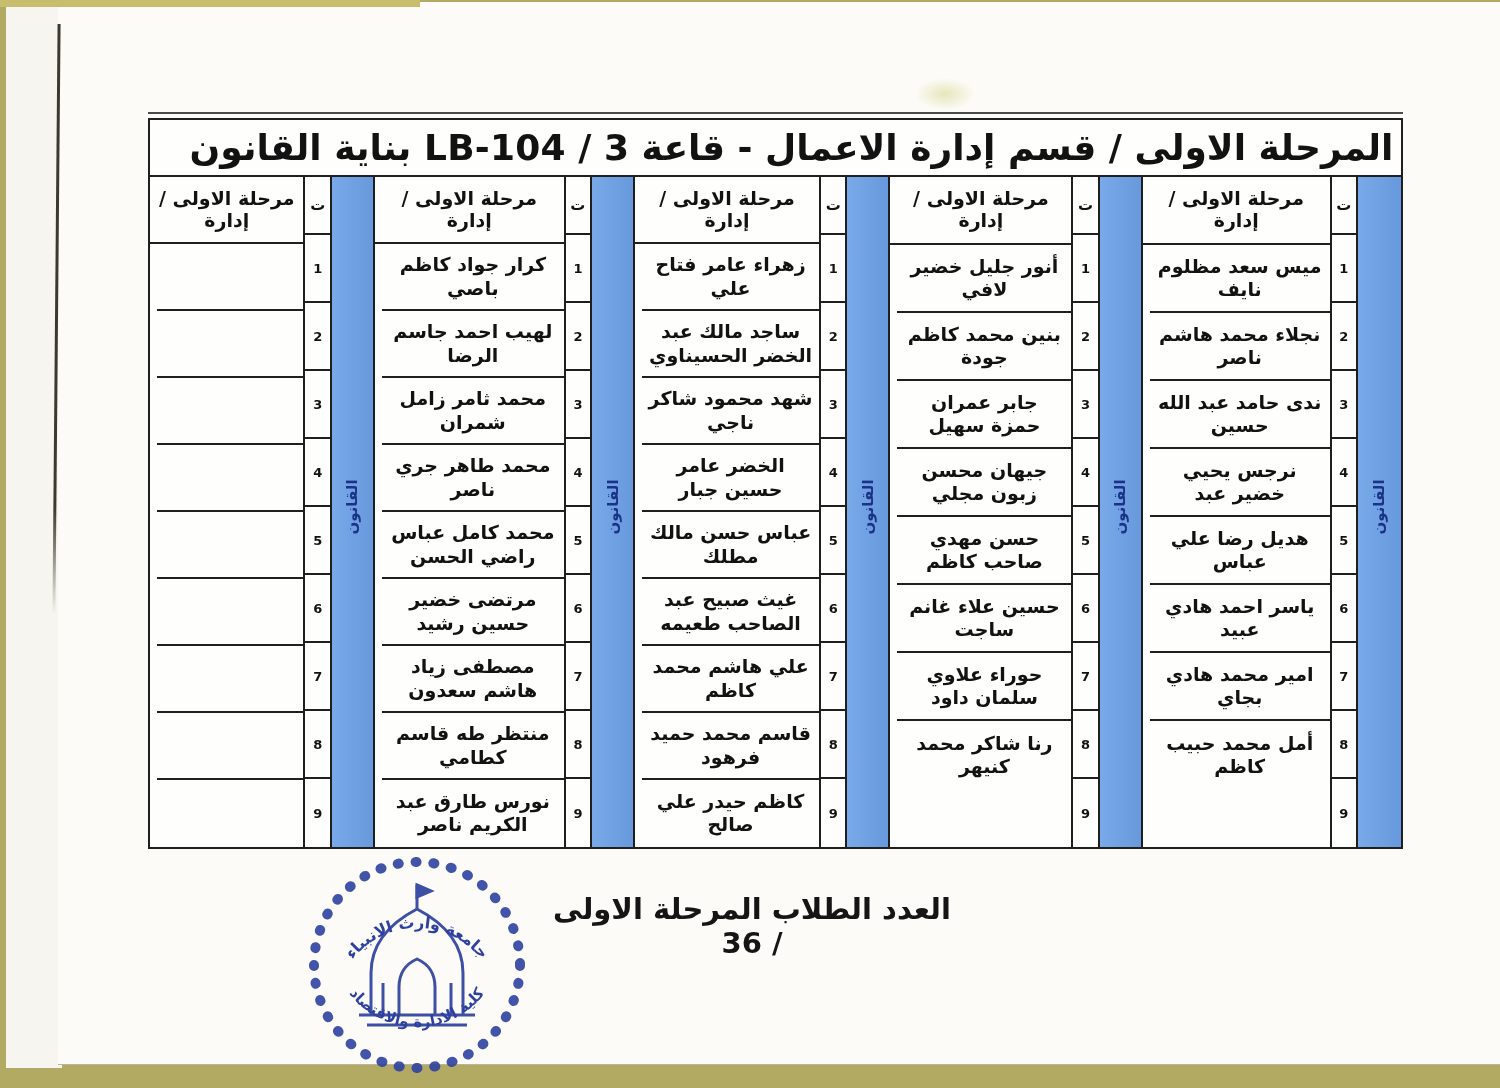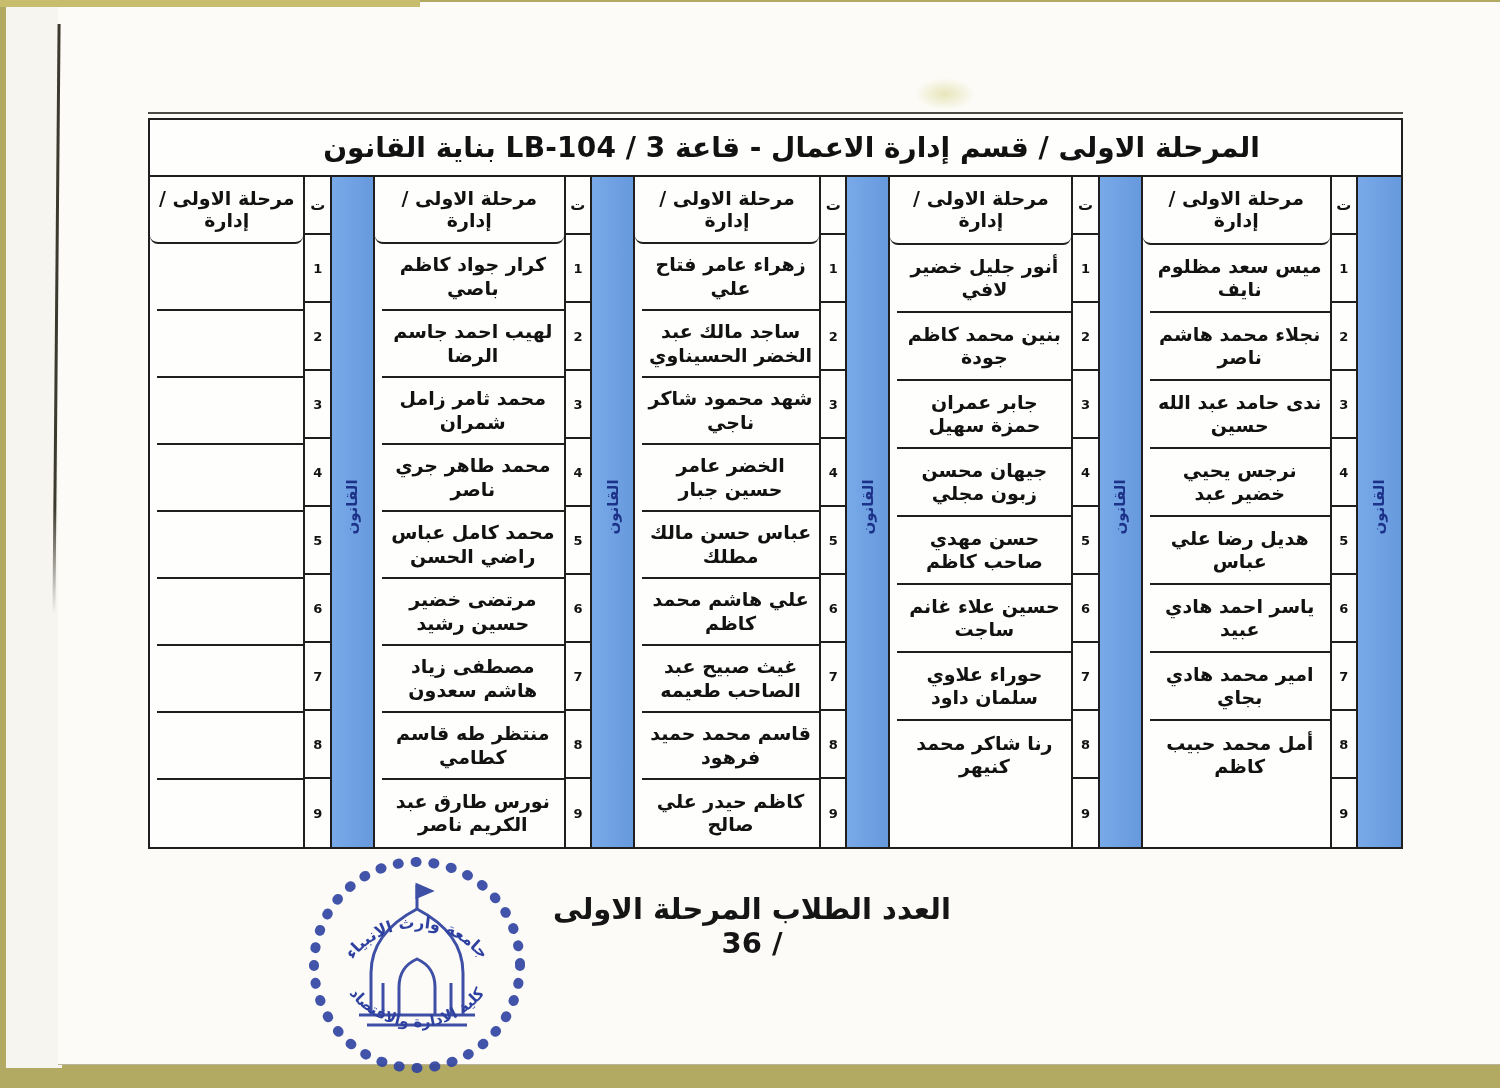--- a/index.html
+++ b/index.html
@@ -39,33 +39,33 @@
     border:2.5px solid #1f1f1f;
     background:#fefefc;
     color:#121212;
   }
   .doc-table::before{ 
     content:"";position:absolute;left:-2px;right:-2px;top:-8px;height:2px;background:#4a4a46;
   }
   .title-row{
     height:55px;border-bottom:2.5px solid #1f1f1f;
     display:flex;align-items:center;justify-content:center;
-    direction:rtl;font-weight:bold;font-size:28px;letter-spacing:.2px;padding-left:32px;
+    direction:rtl;font-weight:bold;font-size:36px;letter-spacing:.2px;padding-left:32px;
   }
   .cols{display:flex;align-items:stretch;height:670px;}
   .cols>div{border-left:2px solid #1f1f1f;}
   .cols>div:first-child{border-left:none;}
   .grp,.numcol{display:flex;flex-direction:column;}
   .cell{
     box-sizing:border-box;border-bottom:2px solid #1f1f1f;
     display:flex;align-items:center;justify-content:center;
     direction:rtl;text-align:center;
   }
   .cell:last-child{border-bottom:none;}
-  .hdr{height:68px;font-weight:bold;font-size:19px;line-height:1.15;padding:0 6px;border-radius:8px;}
+  .hdr{height:68px;font-weight:bold;font-size:19px;line-height:1.15;padding:0 6px;}
   .name{height:68px;font-weight:bold;font-size:19px;line-height:1.22;padding:0 6px;margin-left:7px;}
   .num{height:68px;font-weight:bold;font-size:13px;}
   .numhdr{height:58px;font-weight:bold;font-size:15px;}
   .w-e{width:157px}.w-d{width:193px}.w-c{width:188px}.w-b{width:185px}.w-a{width:191px}
   .w-n{width:25px}
   .strip{
     width:42px;position:relative;
     background:linear-gradient(90deg,#79a9e8,#6699dd);
   }
   .strip.last{width:44px;}
@@ -156,22 +156,22 @@
         <span class="striptext">القانون</span>
       </div>
 
     <div class="grp w-c">
       <div class="cell hdr">مرحلة الاولى / إدارة</div>
       <div class="cell name">زهراء عامر فتاح علي</div>
       <div class="cell name">ساجد مالك عبد الخضر الحسيناوي</div>
       <div class="cell name">شهد محمود شاكر ناجي</div>
       <div class="cell name">الخضر عامر حسين جبار</div>
       <div class="cell name">عباس حسن مالك مطلك</div>
+      <div class="cell name">غيث صبيح عبد الصاحب طعيمه</div>
       <div class="cell name">علي هاشم محمد كاظم</div>
-      <div class="cell name">غيث صبيح عبد الصاحب طعيمه</div>
       <div class="cell name">قاسم محمد حميد فرهود</div>
       <div class="cell name">كاظم حيدر علي صالح</div>
     </div>
     <div class="numcol w-n">
       <div class="cell numhdr">ت</div>
       <div class="cell num">1</div>
       <div class="cell num">2</div>
       <div class="cell num">3</div>
       <div class="cell num">4</div>
       <div class="cell num">5</div>

